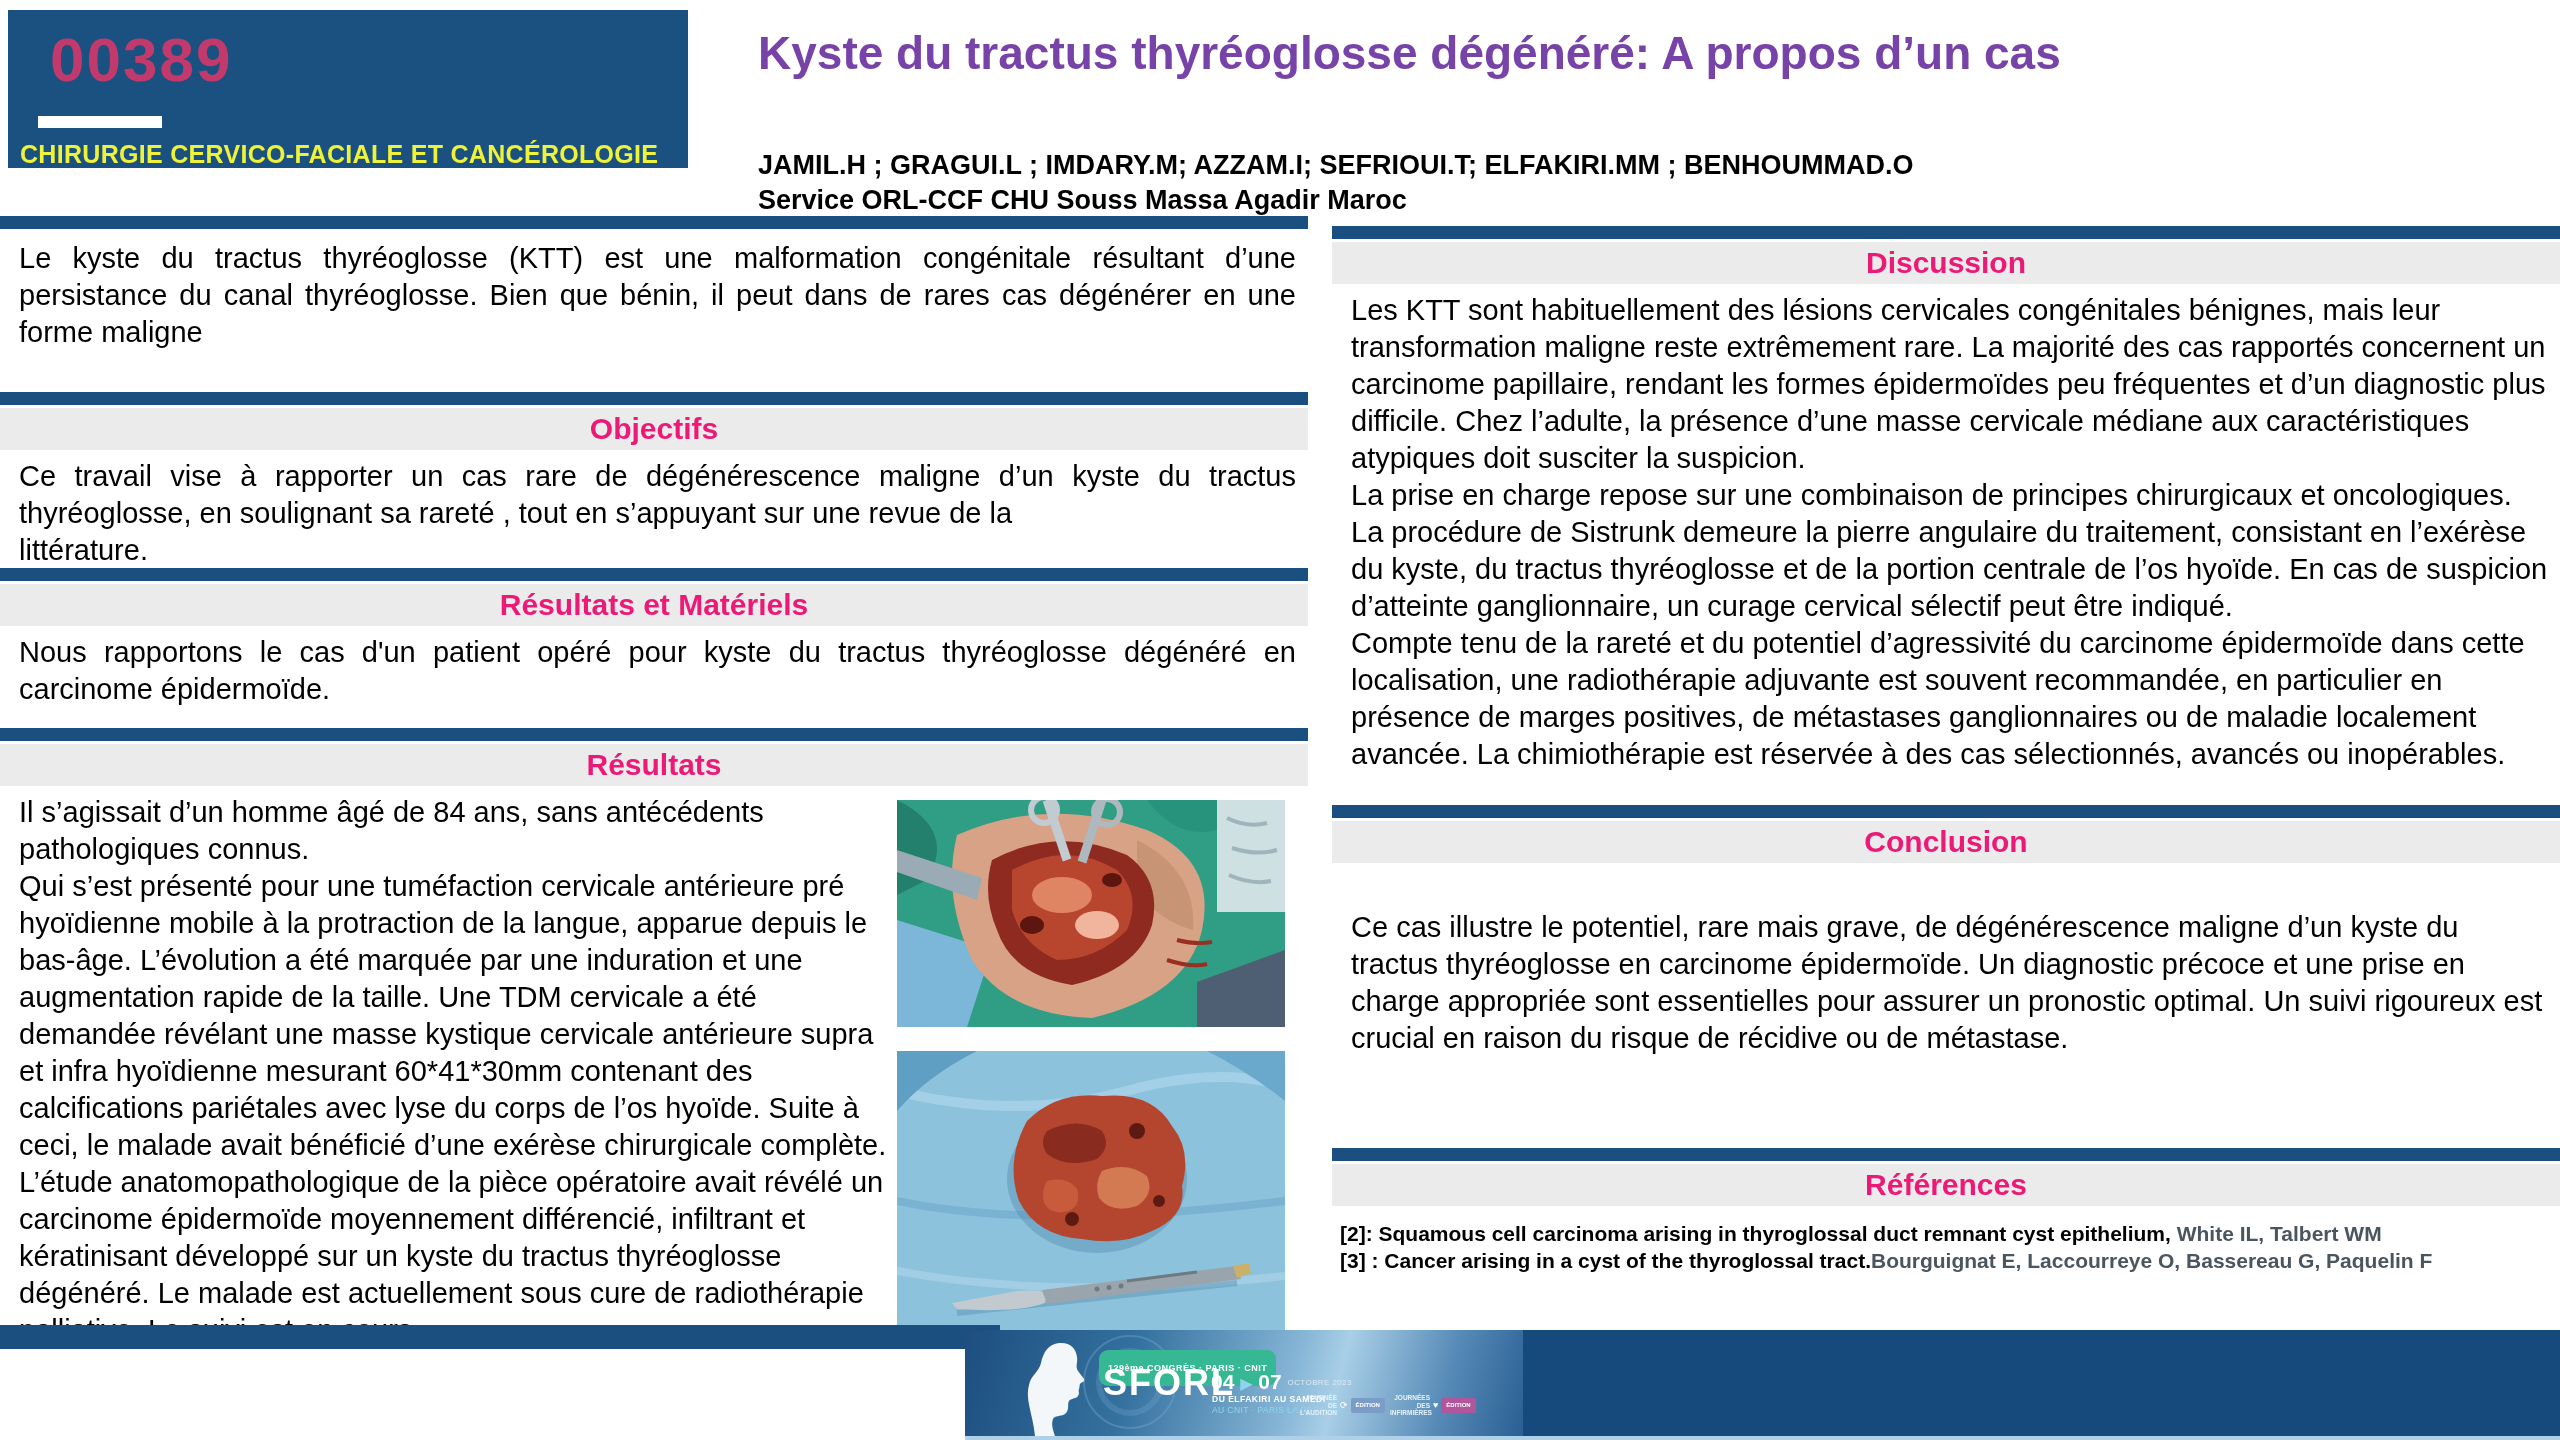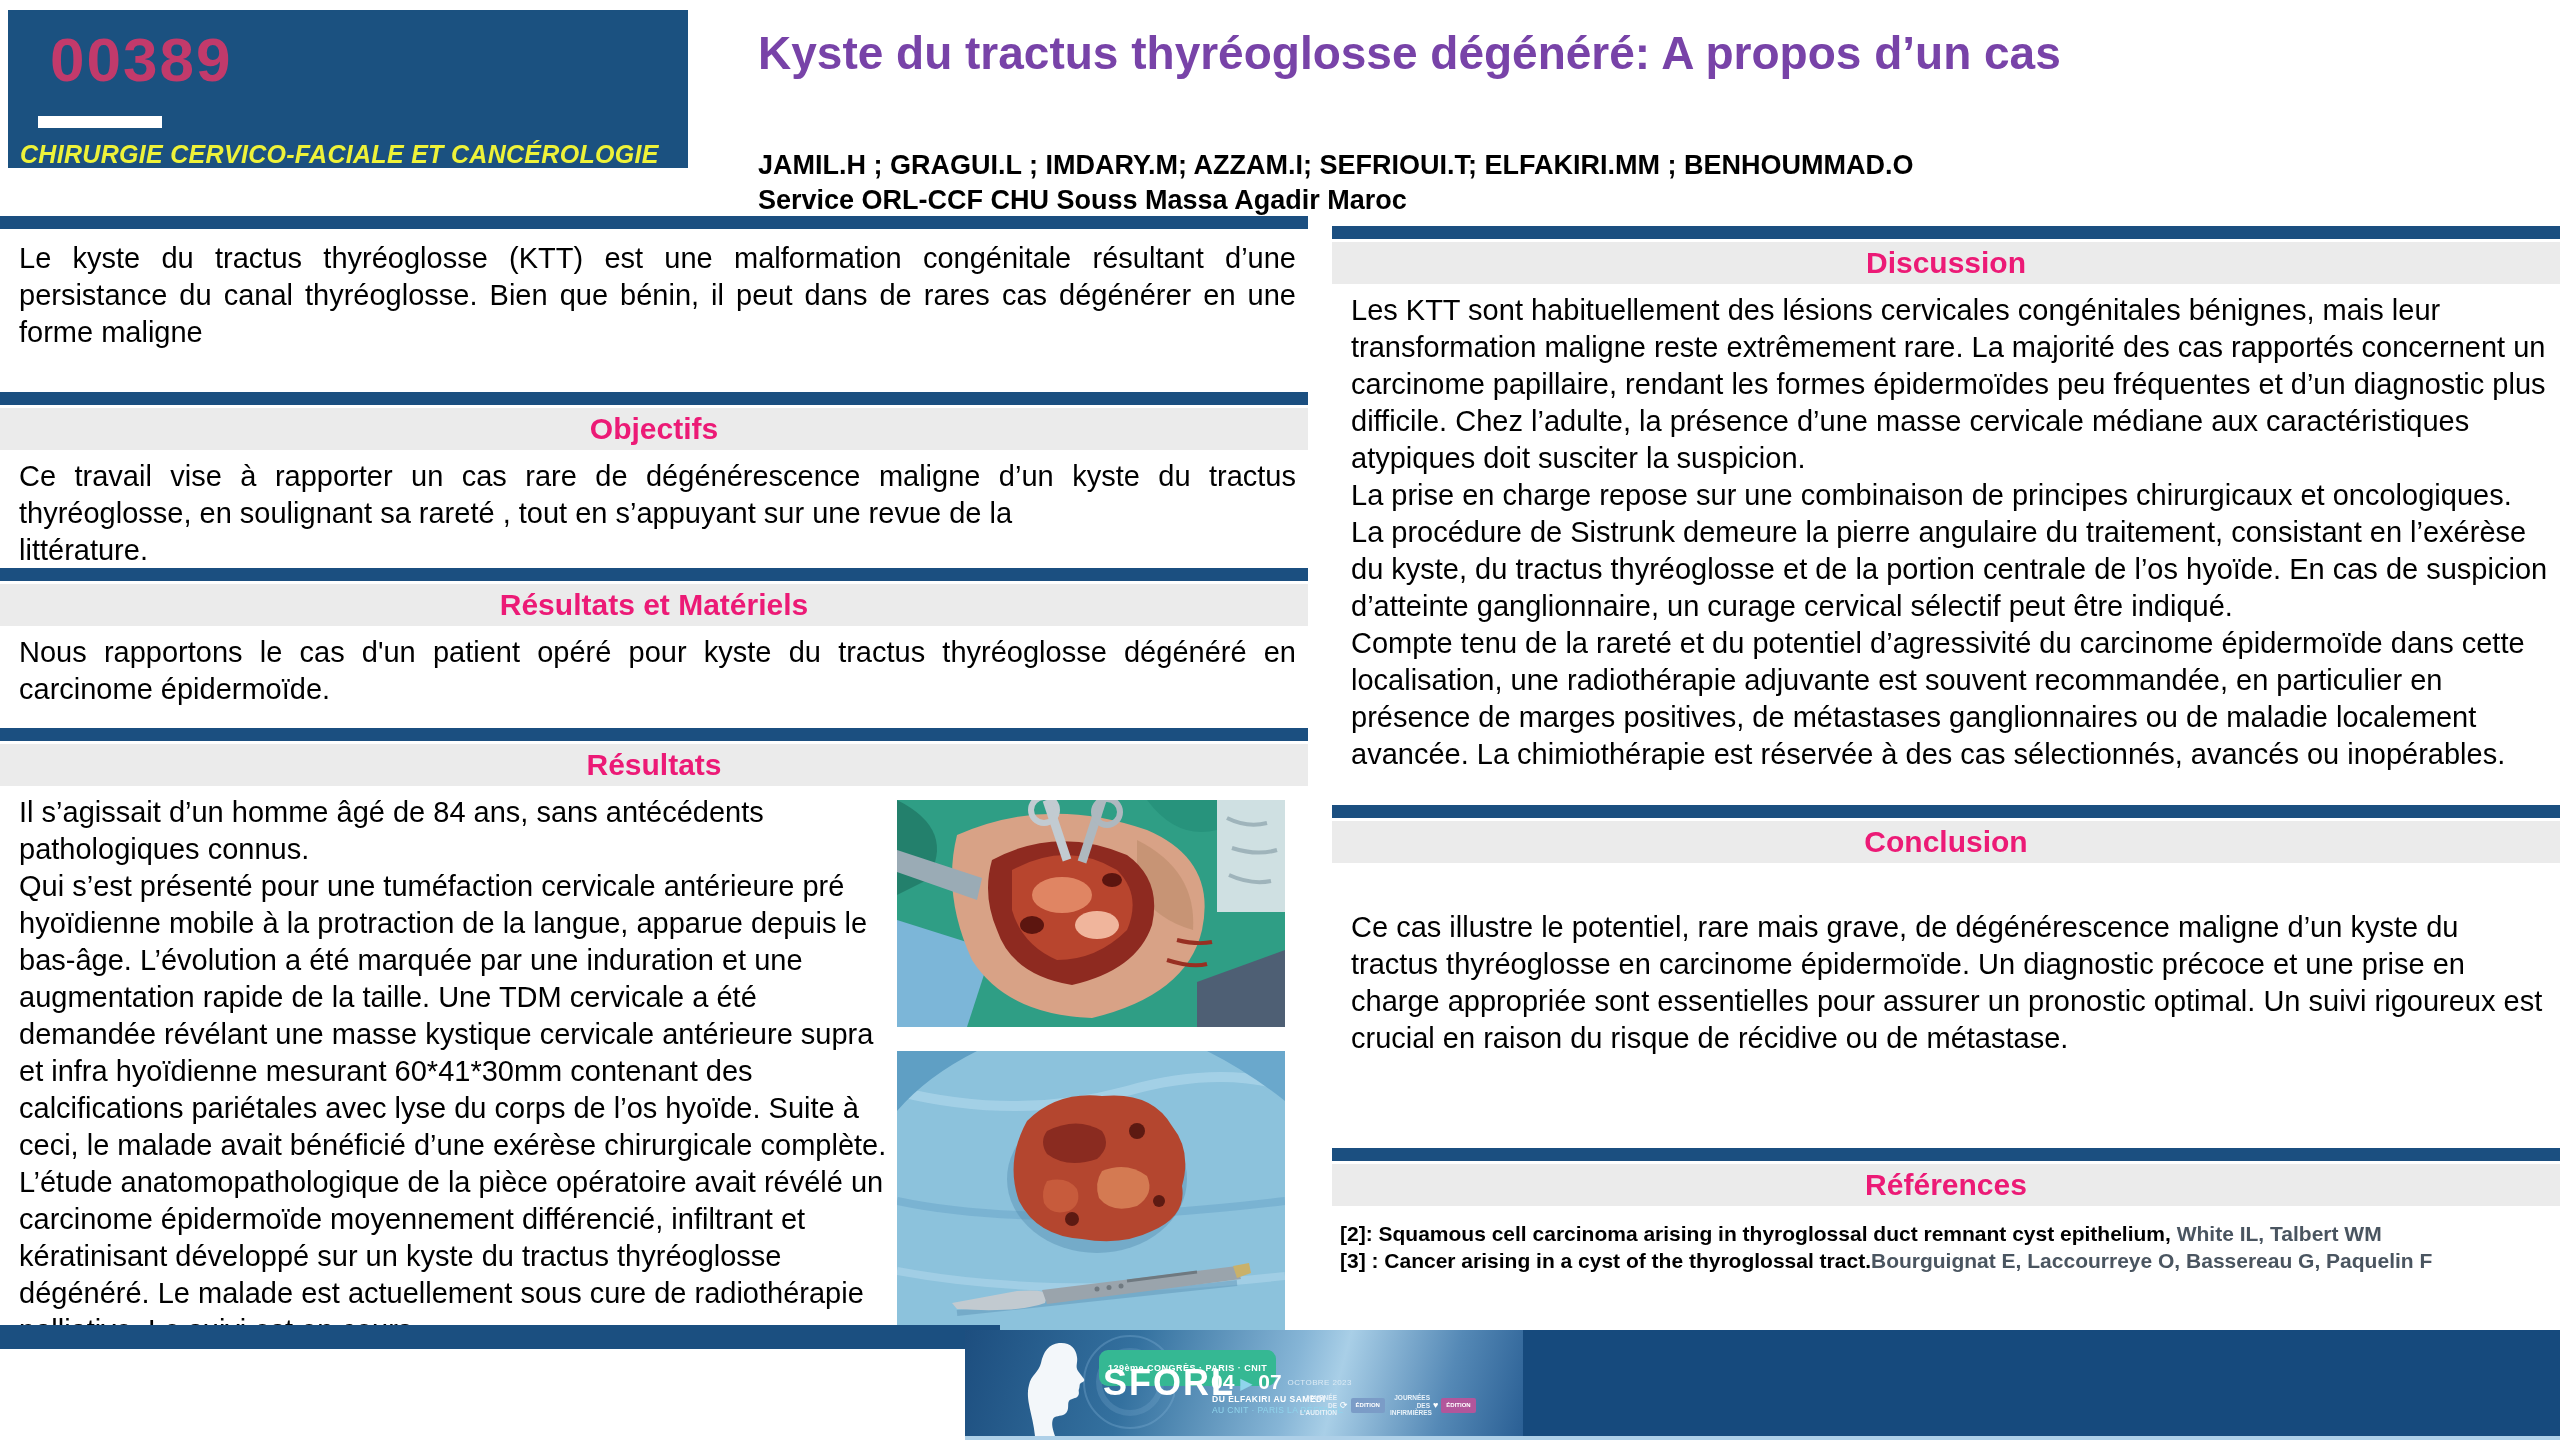--- a/index.html
+++ b/index.html
@@ -3,21 +3,21 @@
 <meta charset="utf-8">
 <style>
   html,body{margin:0;padding:0;background:#ffffff;}
   #poster{position:relative;width:2560px;height:1440px;background:#ffffff;overflow:hidden;
           font-family:"Liberation Sans","DejaVu Sans",sans-serif;color:#000;}
 
   
   .idbox{position:absolute;left:8px;top:10px;width:680px;height:158px;background:#1b5180;}
   .code{position:absolute;left:42px;top:14px;font-size:62px;font-weight:bold;color:#c23a6b;letter-spacing:2px;}
   .idrule{position:absolute;left:30px;top:106px;width:124px;height:12px;background:#ffffff;}
-  .dept{position:absolute;left:12px;top:130px;font-size:25px;font-weight:bold;color:#eef239;letter-spacing:.3px;white-space:nowrap;font-style:italic;}
+  .dept{position:absolute;left:12px;top:130px;font-size:25px;font-weight:bold;color:#eef239;letter-spacing:.3px;white-space:nowrap;}
   .title{position:absolute;left:758px;top:26px;font-size:46px;font-weight:bold;color:#7843a8;white-space:nowrap;}
   .authors{position:absolute;left:758px;top:148px;font-size:27px;font-weight:bold;line-height:35px;}
 
   
   .sec{position:absolute;}
   .bar{height:13px;background:#1b4f80;margin-bottom:3px;}
   .band{height:42px;background:#ebebeb;display:flex;align-items:center;justify-content:center;
         font-size:30px;font-weight:bold;color:#ec1a76;margin:0;}
   .body{font-size:29px;line-height:37px;white-space:pre-line;padding:8px 12px 0 19px;}
   .justify{text-align:justify;}

